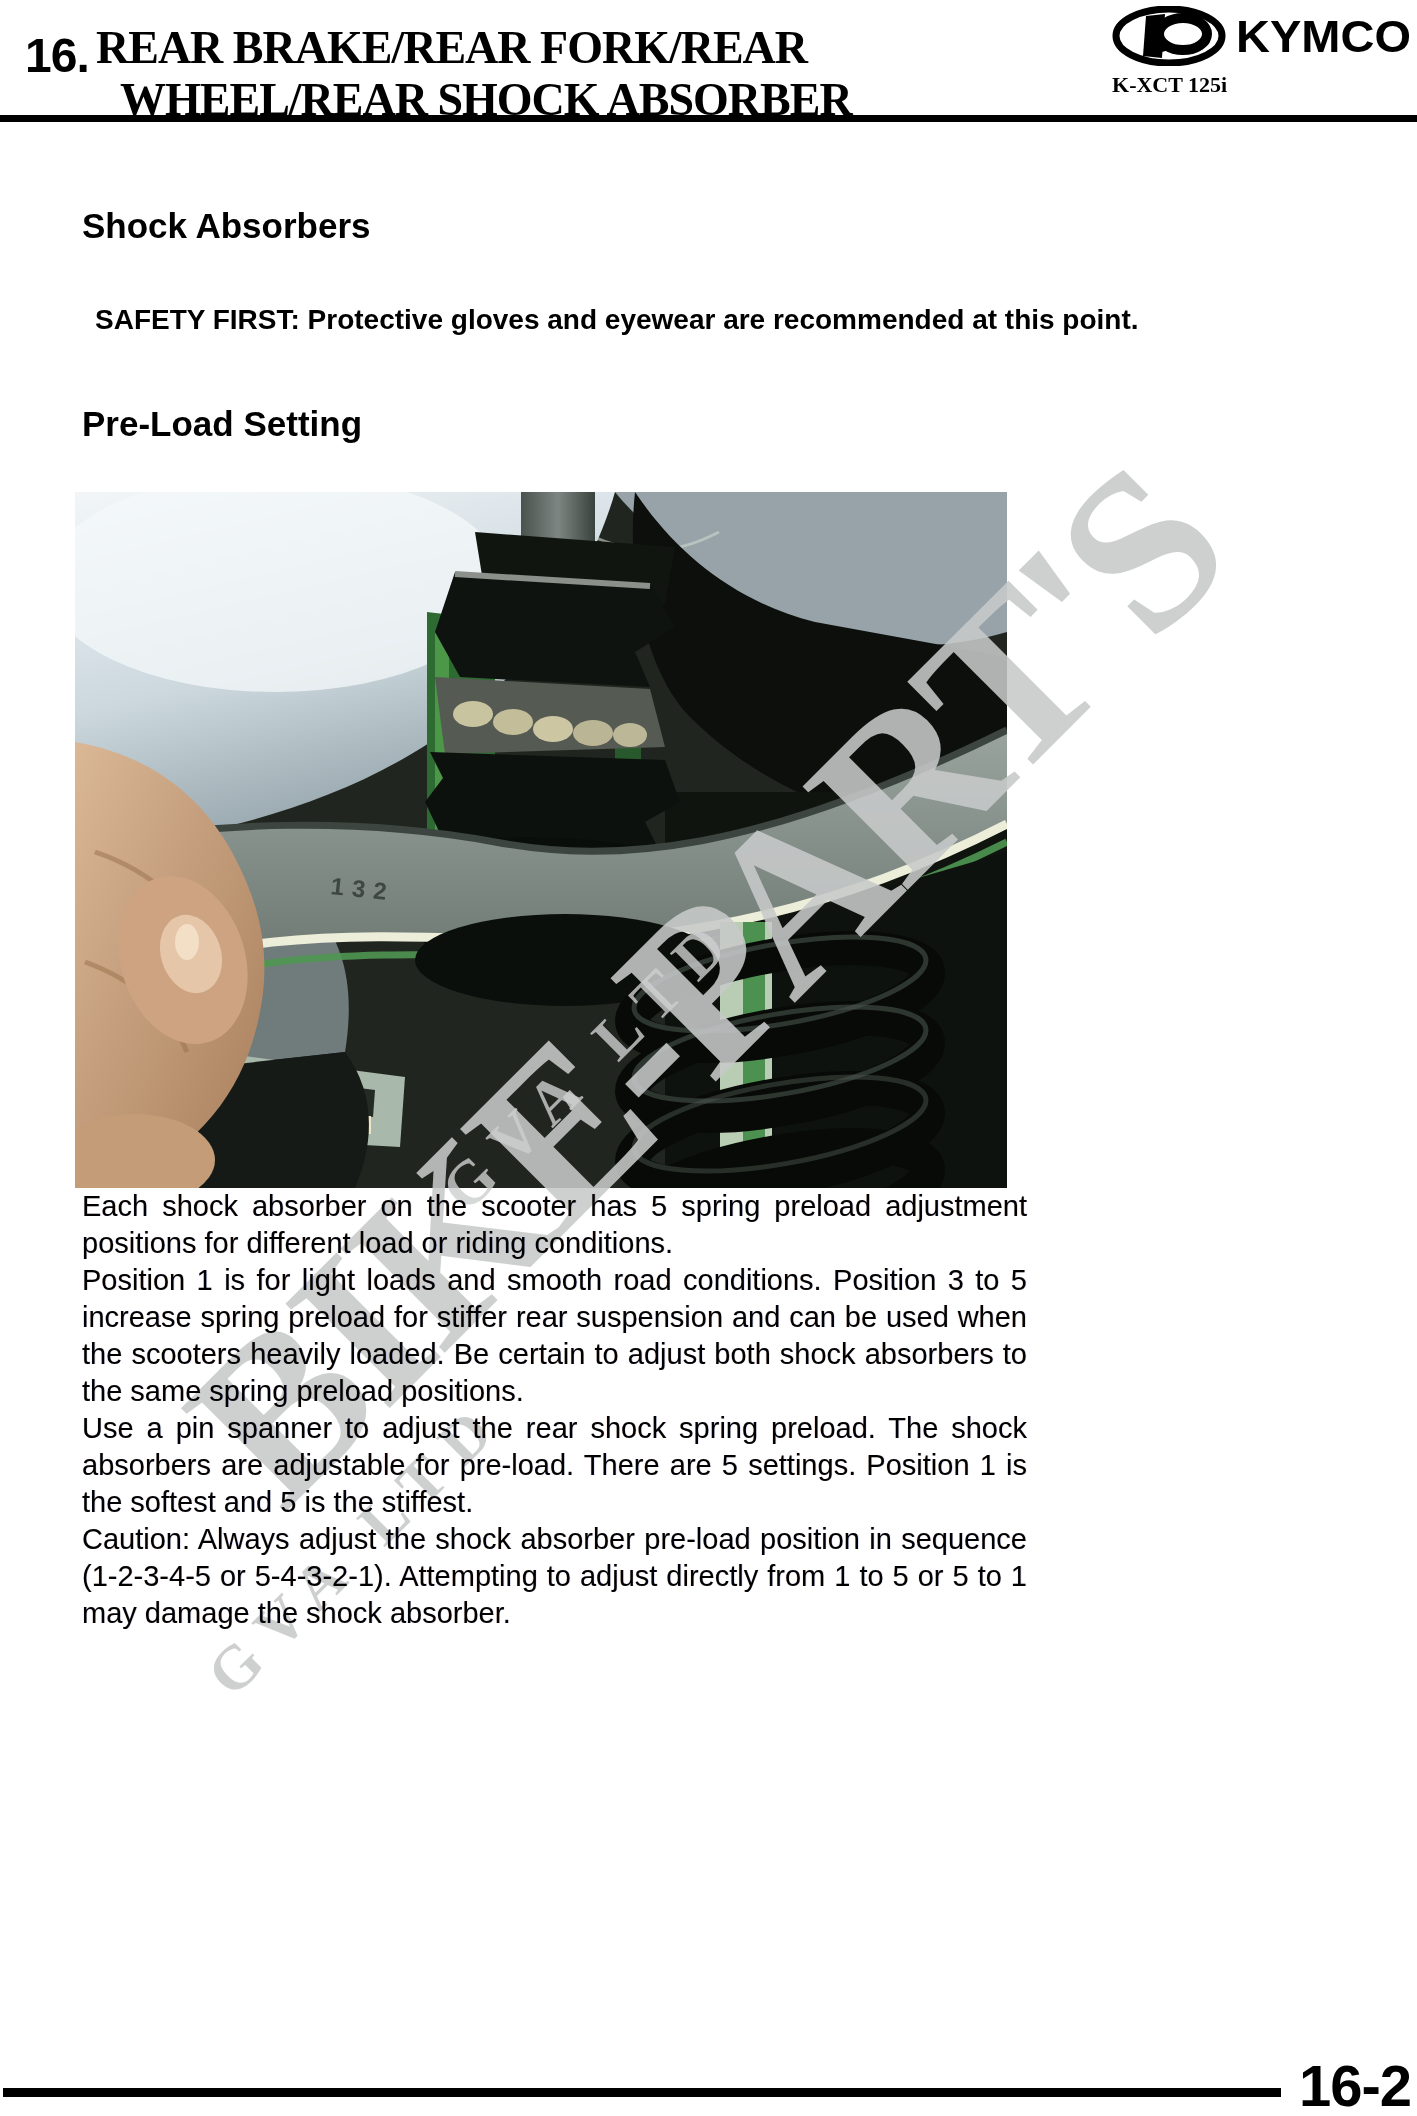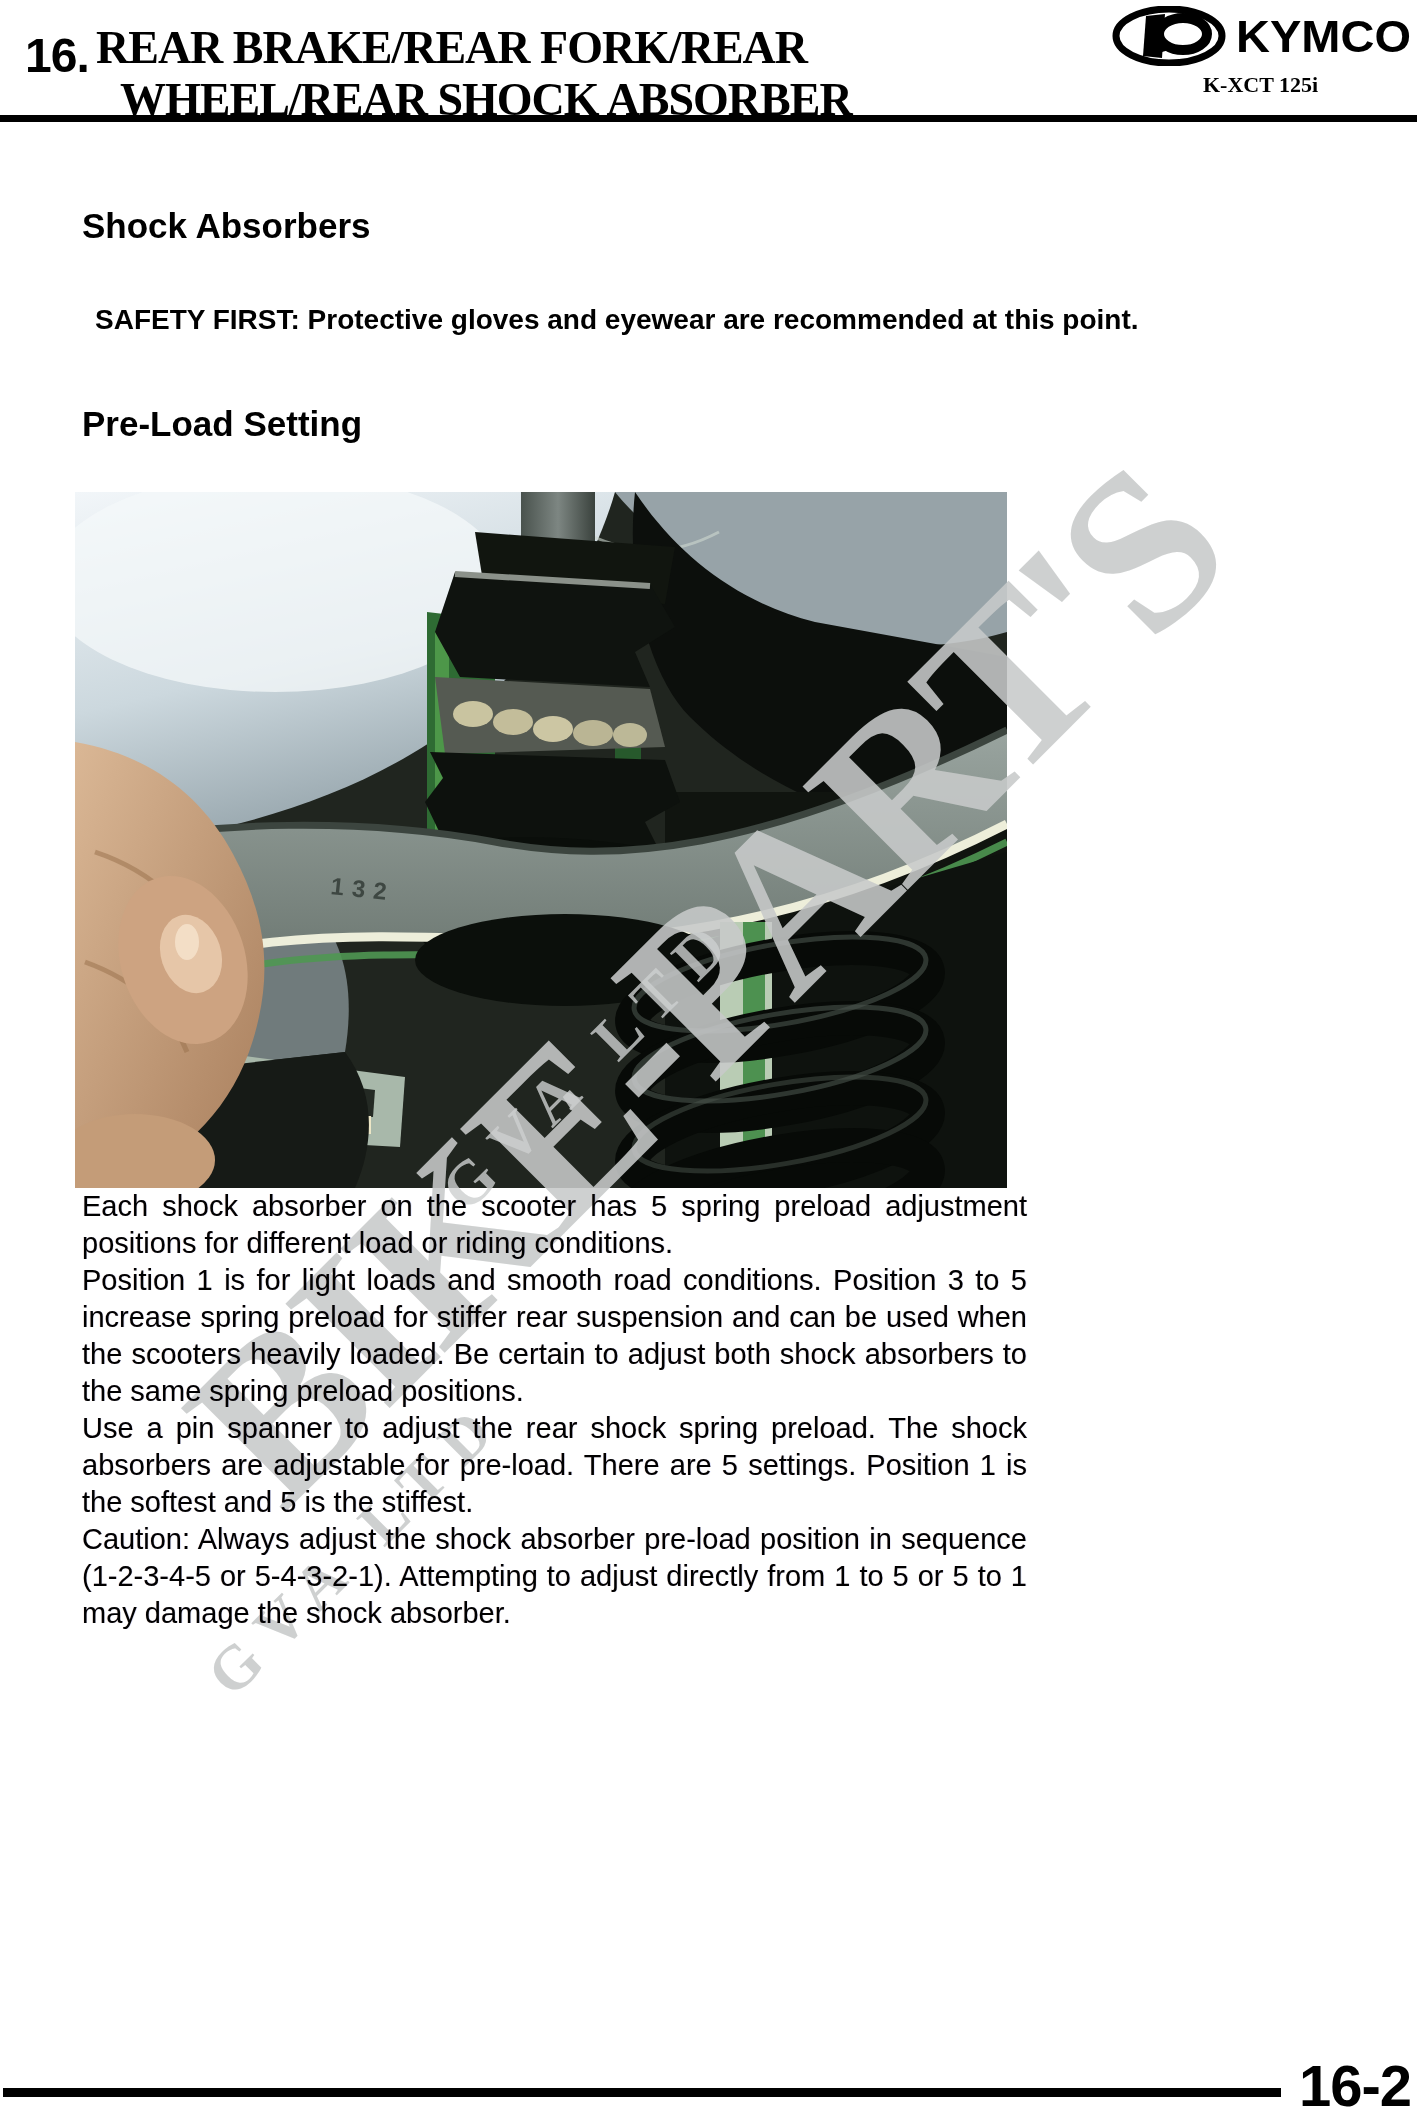--- a/index.html
+++ b/index.html
@@ -16,21 +16,21 @@
     position:absolute;left:25px;top:28px;
     font-size:48px;font-weight:bold;letter-spacing:-1px;
   }
   .chapter-title{
     position:absolute;left:96px;top:22px;margin:0;
     font-family:"Liberation Serif", serif;
     font-weight:bold;font-size:46px;line-height:52px;letter-spacing:-1px;
     white-space:nowrap;
   }
   .chapter-title .line2{display:block;padding-left:24px;}
-  .brand-block{position:absolute;right:6px;top:6px;text-align:center;}
+  .brand-block{position:absolute;right:6px;top:6px;text-align:left;}
   .logo-row{display:flex;align-items:center;gap:10px;justify-content:flex-end;}
   .logo-row svg{display:block;}
   .brand-name{
     font-size:47px;font-weight:bold;letter-spacing:0px;
     transform:scaleY(0.96);display:inline-block;
   }
   .model-name{
     font-family:"Liberation Serif", serif;
     font-weight:bold;font-size:22px;margin-top:6px;margin-right:2px;
   }

